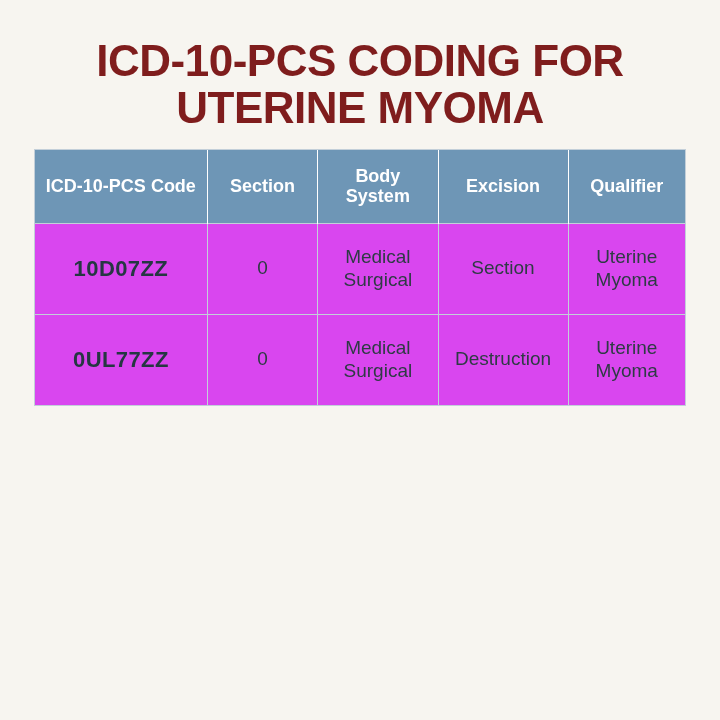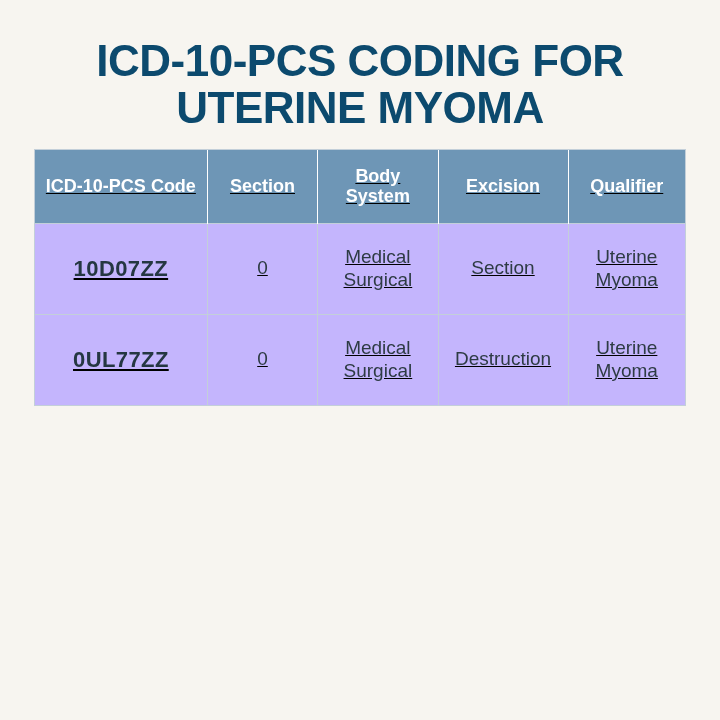--- a/index.html
+++ b/index.html
@@ -16,59 +16,58 @@
   .page {
     width: 720px;
     height: 720px;
     box-sizing: border-box;
     padding: 30px 28px 22px 28px;
     display: flex;
     flex-direction: column;
   }
   .title {
     text-align: center;
-    color: #0c4a6e;
+    color: #7f1d1d;
     font-weight: bold;
     font-size: 44px;
     line-height: 1.06;
     letter-spacing: -0.5px;
     margin: 8px 20px 18px 20px;
     text-transform: uppercase;
   }
   .title .line {
     display: block;
     white-space: nowrap;
   }
   .table-wrap {
     margin: 0 6px;
     border: 1px solid #c3cfd9;
     background: #ffffff;
   }
   table {
     width: 100%;
     border-collapse: collapse;
     table-layout: fixed;
-    text-decoration: underline;
   }
   thead th {
     background: #6e96b6;
     color: #ffffff;
     font-size: 18px;
     font-weight: bold;
     line-height: 1.12;
     padding: 16px 6px;
     border-right: 1px solid #ffffff;
     text-align: center;
     vertical-align: middle;
   }
   thead th:last-child {
     border-right: none;
   }
   tbody td {
-    background: #c4b5fd;
+    background: #d946ef;
     color: #2e3b44;
     font-size: 19px;
     line-height: 1.18;
     padding: 16px 6px;
     border-top: 1px solid #c3cfd9;
     border-right: 1px solid #c3cfd9;
     text-align: center;
     vertical-align: middle;
     height: 58px;
   }

